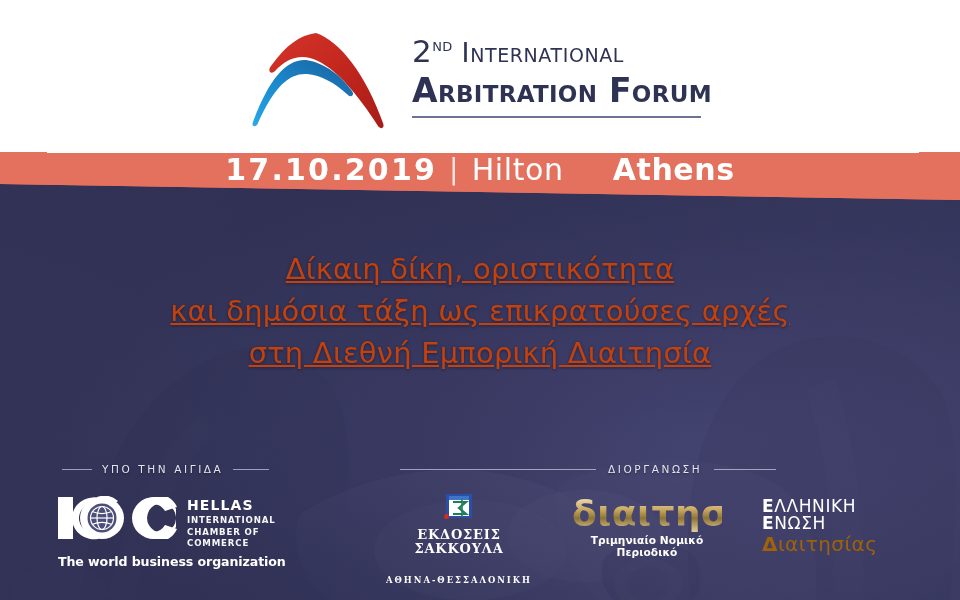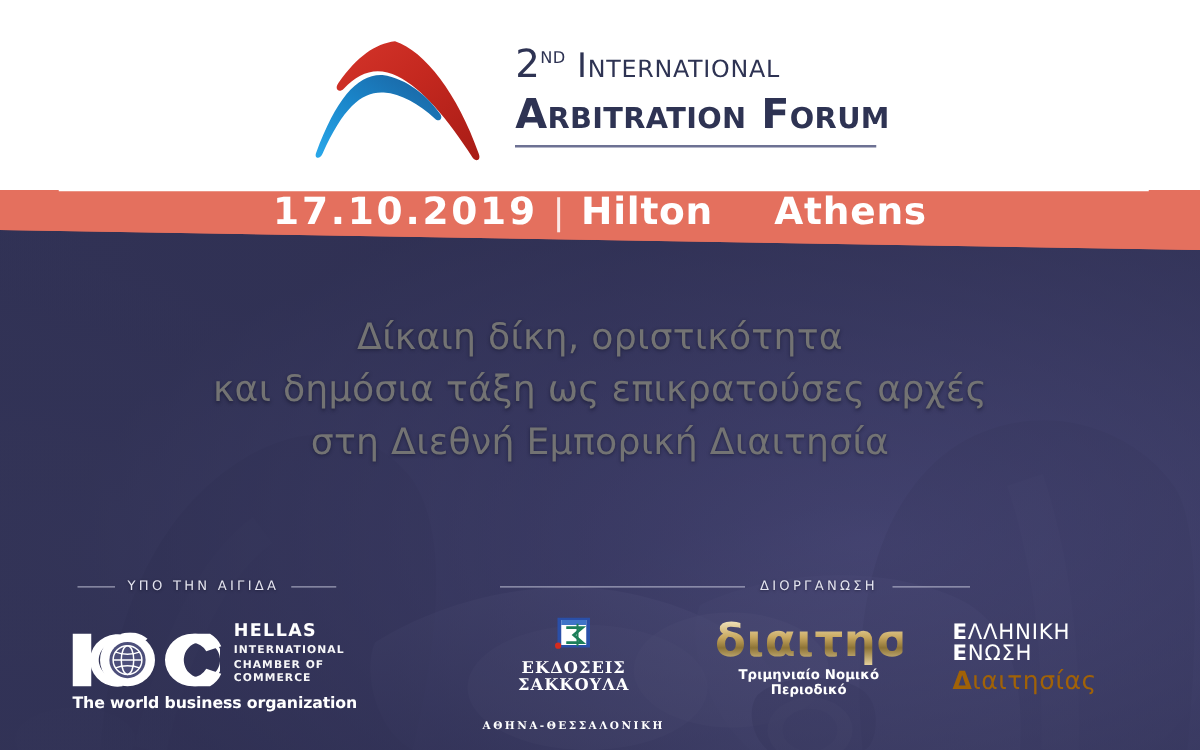--- a/index.html
+++ b/index.html
@@ -42,21 +42,21 @@
   }
   .band svg{display:block;}
   .band-text{
     position:absolute;left:0;top:0;width:960px;height:34px;
     display:flex;align-items:center;justify-content:center;
     color:#ffffff;white-space:nowrap;z-index:6;
     font-size:30px;letter-spacing:1.2px;
   }
   .band-date{font-weight:700;letter-spacing:2.2px;}
   .band-sep{font-weight:400;opacity:.85;margin:0 12px;font-size:28px;}
-  .band-venue-light{font-weight:700;letter-spacing:.6px;}
+  .band-venue-light{font-weight:400;letter-spacing:.6px;}
   .band-venue-bold{font-weight:700;letter-spacing:.6px;margin-left:40px;}
 
   
   .hero{
     position:absolute;left:0;top:184px;width:960px;height:416px;z-index:1;
     background:#3a3c63;overflow:hidden;
   }
   .photo{position:absolute;inset:0;}
   .photo svg{display:block;width:960px;height:416px;}
   .tint{
@@ -66,24 +66,25 @@
       linear-gradient(110deg, rgba(56,57,95,.88) 0%, rgba(50,50,88,.80) 45%, rgba(62,62,104,.78) 100%);
     mix-blend-mode:normal;
   }
   .topmask{
     position:absolute;left:0;top:0;width:960px;height:22px;z-index:3;
   }
 
   
   .title{
     position:absolute;left:0;top:248px;width:960px;z-index:7;
-    text-align:center;color:#737373;
+    text-align:center;color:#c2410c;
     font-family:"DejaVu Sans","Liberation Sans",sans-serif;
     font-weight:400;font-size:29px;line-height:42px;letter-spacing:.2px;
     text-shadow:0 1px 3px rgba(15,16,36,.55);
+    text-decoration:underline;
   }
   .title div{white-space:nowrap;}
 
   
   .sponsors{position:absolute;left:0;top:460px;width:780px;height:120px;z-index:7;}
 
   .label-row{position:absolute;top:0;height:18px;display:flex;align-items:center;}
   .label-row .cap{
     color:#e4e4ef;font-size:10.5px;letter-spacing:2.6px;white-space:nowrap;
     text-shadow:0 1px 2px rgba(15,16,36,.5);
@@ -93,21 +94,21 @@
   .aegis-row{left:62px;}
   .aegis-row .dash.l{width:30px;margin-right:10px;}
   .aegis-row .dash.r{width:36px;margin-left:10px;}
 
   .org-row{left:400px;}
   .org-row .dash.l{width:196px;margin-right:12px;}
   .org-row .dash.r{width:62px;margin-left:12px;}
 
   
   .icc{position:absolute;left:58px;top:36px;width:240px;height:66px;}
-  .icc-top{display:flex;align-items:flex-end;gap:9px;}
+  .icc-top{display:flex;align-items:flex-start;gap:9px;}
   .icc-mark{width:120px;height:44px;flex:0 0 auto;}
   .icc-words{padding-top:2px;}
   .icc-hellas{color:#ffffff;font-weight:700;font-size:14px;letter-spacing:1.1px;line-height:1;}
   .icc-sub{color:#ffffff;font-weight:700;font-size:8.6px;letter-spacing:.85px;line-height:1.35;margin-top:3px;opacity:.96;}
   .icc-tag{color:#ffffff;font-weight:700;font-size:12.6px;letter-spacing:-.1px;margin-top:4px;}
 
   
   .sakk{position:absolute;left:384px;top:34px;width:150px;text-align:center;}
   .sakk-mark{width:34px;height:30px;margin:0 auto 4px;display:block;}
   .sakk-1{color:#ffffff;font-family:"DejaVu Serif","Liberation Serif",serif;font-weight:700;font-size:13px;letter-spacing:.8px;line-height:1.1;}

